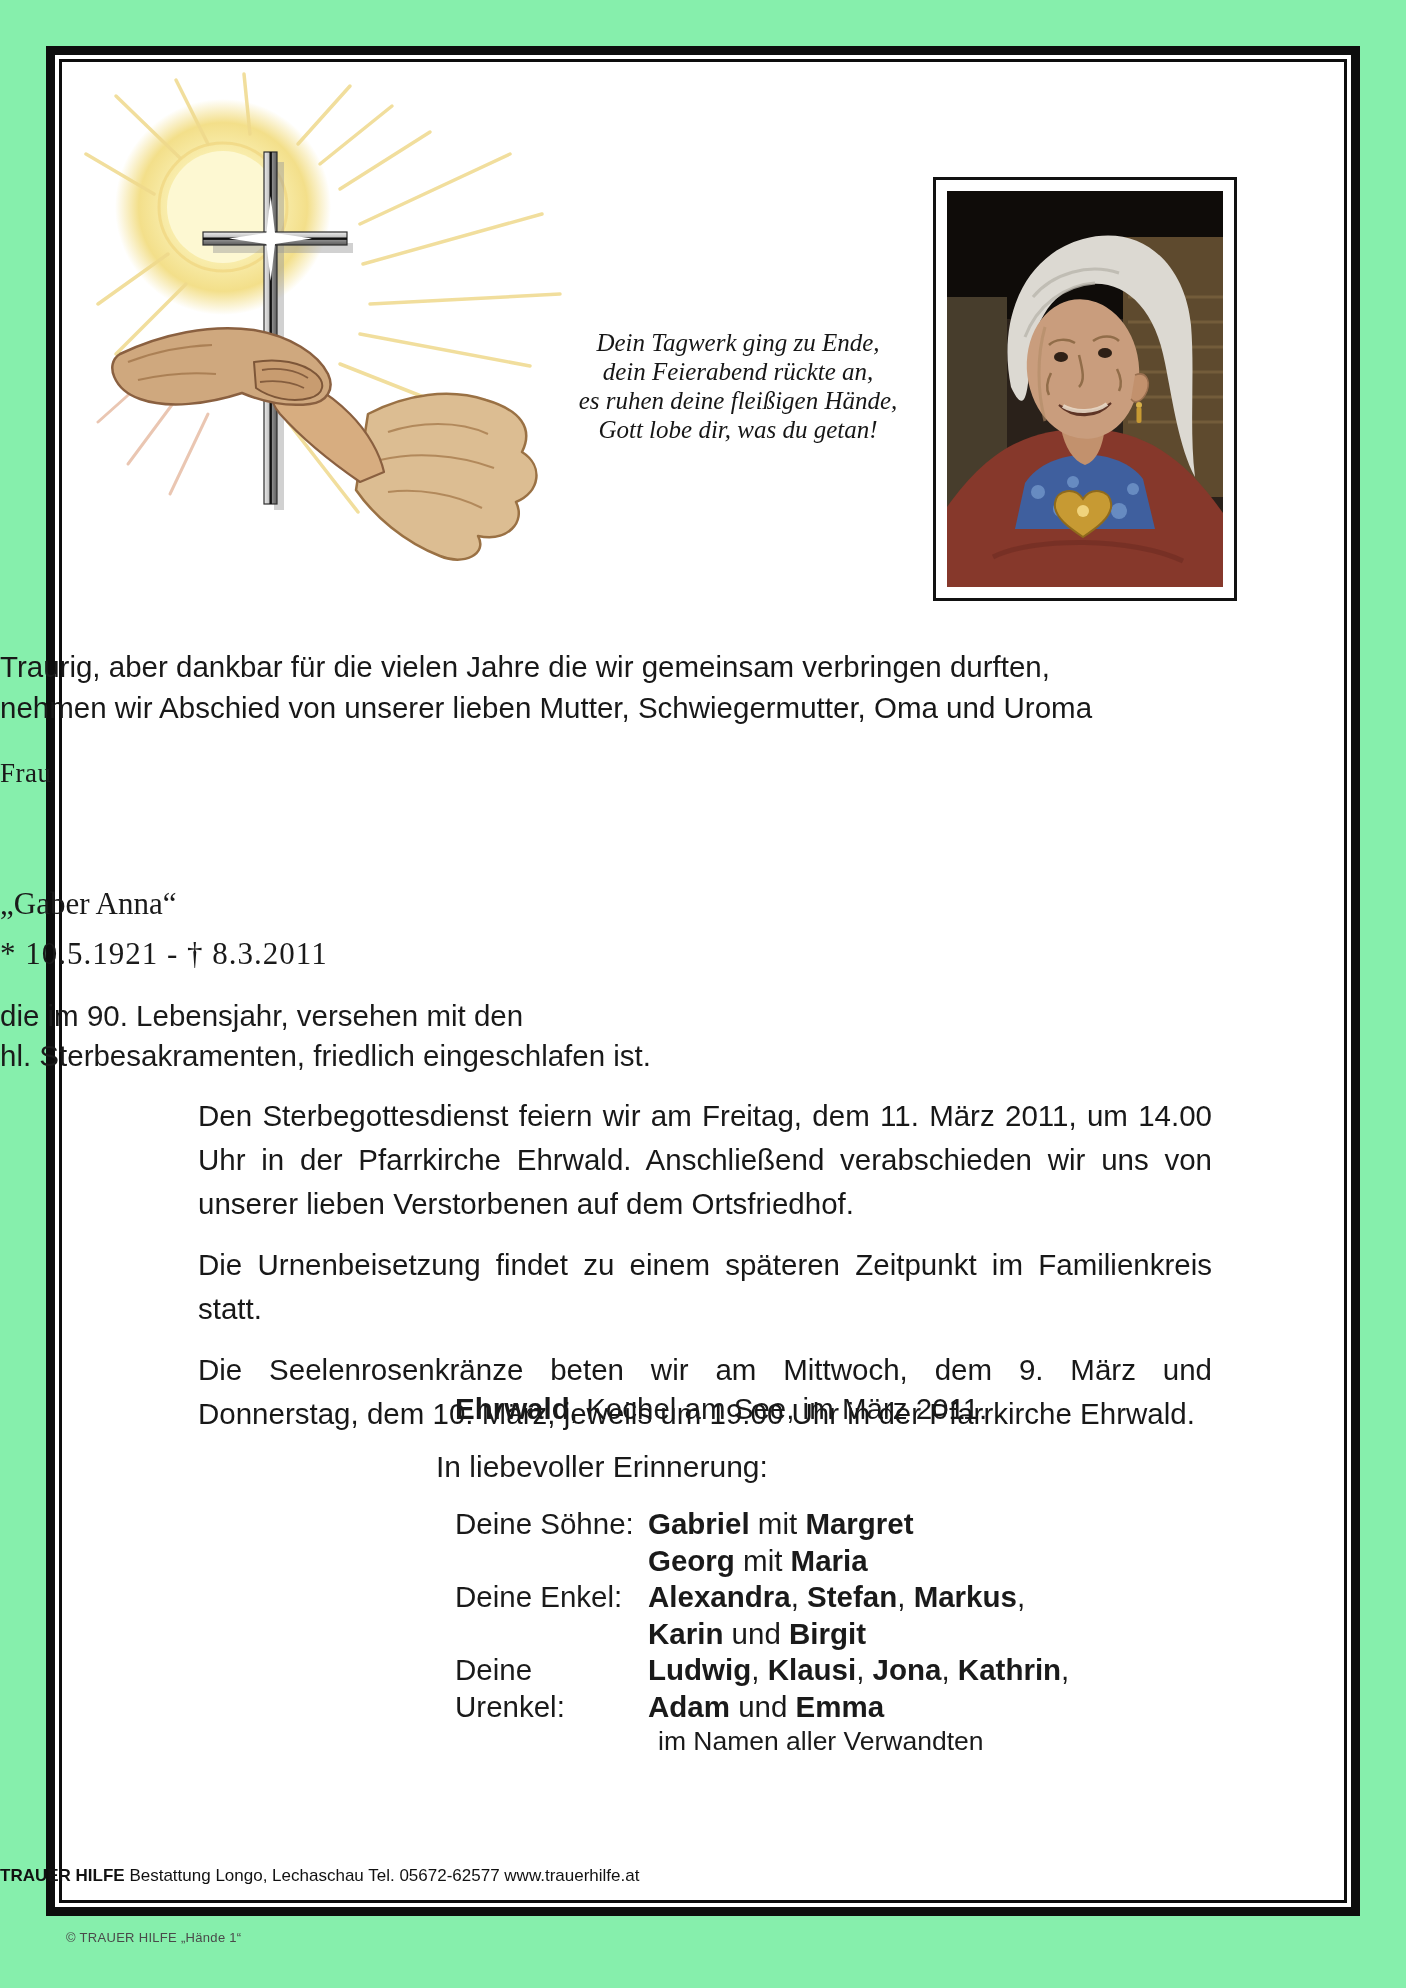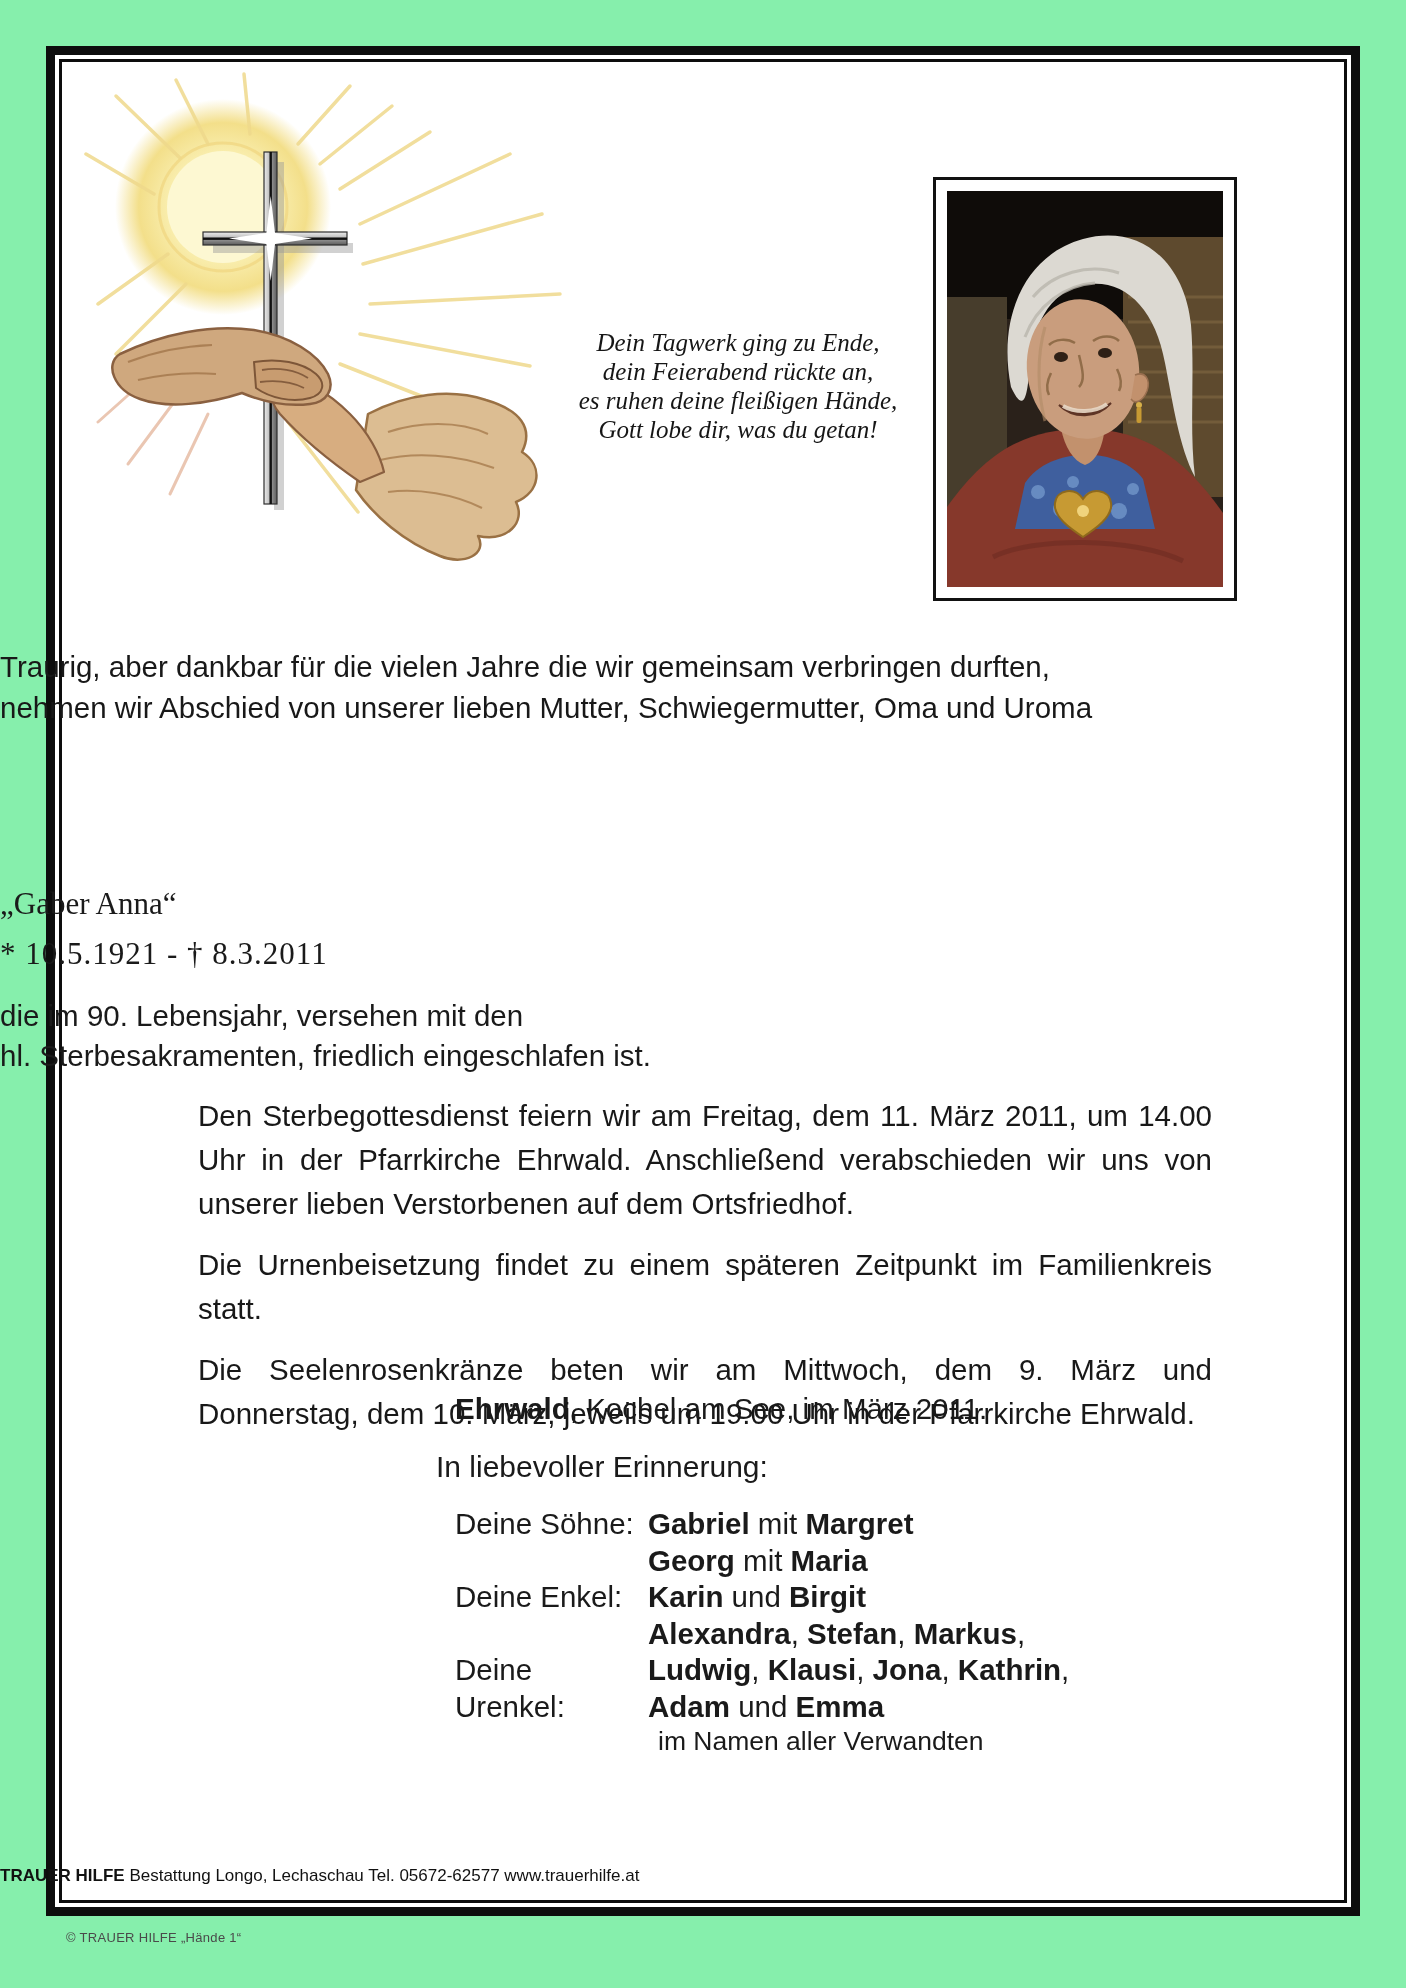--- a/index.html
+++ b/index.html
@@ -196,20 +196,21 @@
       <circle cx="150" cy="334" r="6" fill="#f0d37c"></circle>
       <path d="M60 380 C100 360 200 360 250 384" fill="none" stroke="#6e2c21" stroke-width="5" opacity=".6"></path>
     </g>
   </svg>
 
   <div class="abs centered intro">
     <div>Traurig, aber dankbar für die vielen Jahre die wir gemeinsam verbringen durften,</div>
     <div>nehmen wir Abschied von unserer lieben Mutter, Schwiegermutter, Oma und Uroma</div>
   </div>
 
+  <div class="abs centered serif salutation">Frau</div>
 
 
   <div class="abs centered serif nickname">„Gaber Anna“</div>
 
   <div class="abs centered serif dates">* 10.5.1921 - † 8.3.2011</div>
 
   <div class="abs centered passing">
     <div>die im 90. Lebensjahr, versehen mit den</div>
     <div>hl. Sterbesakramenten, friedlich eingeschlafen ist.</div>
   </div>
@@ -228,22 +229,22 @@
     <div class="fam-row">
       <div class="fam-label">Deine Söhne:</div>
       <div class="fam-names">
         <div><span style="font-weight: 700;">Gabriel</span><span> mit </span><span style="font-weight: 700;">Margret</span></div>
         <div><span style="font-weight: 700;">Georg</span><span> mit </span><span style="font-weight: 700;">Maria</span></div>
       </div>
     </div>
     <div class="fam-row">
       <div class="fam-label">Deine Enkel:</div>
       <div class="fam-names">
+        <div><span style="font-weight: 700;">Alexandra</span><span>, </span><span style="font-weight: 700;">Stefan</span><span>, </span><span style="font-weight: 700;">Markus</span><span>,</span></div>
         <div><span style="font-weight: 700;">Karin</span><span> und </span><span style="font-weight: 700;">Birgit</span></div>
-        <div><span style="font-weight: 700;">Alexandra</span><span>, </span><span style="font-weight: 700;">Stefan</span><span>, </span><span style="font-weight: 700;">Markus</span><span>,</span></div>
       </div>
     </div>
     <div class="fam-row">
       <div class="fam-label">Deine Urenkel:</div>
       <div class="fam-names">
         <div><span style="font-weight: 700;">Ludwig</span><span>, </span><span style="font-weight: 700;">Klausi</span><span>, </span><span style="font-weight: 700;">Jona</span><span>, </span><span style="font-weight: 700;">Kathrin</span><span>,</span></div>
         <div><span style="font-weight: 700;">Adam</span><span> und </span><span style="font-weight: 700;">Emma</span></div>
       </div>
     </div>
   </div>

